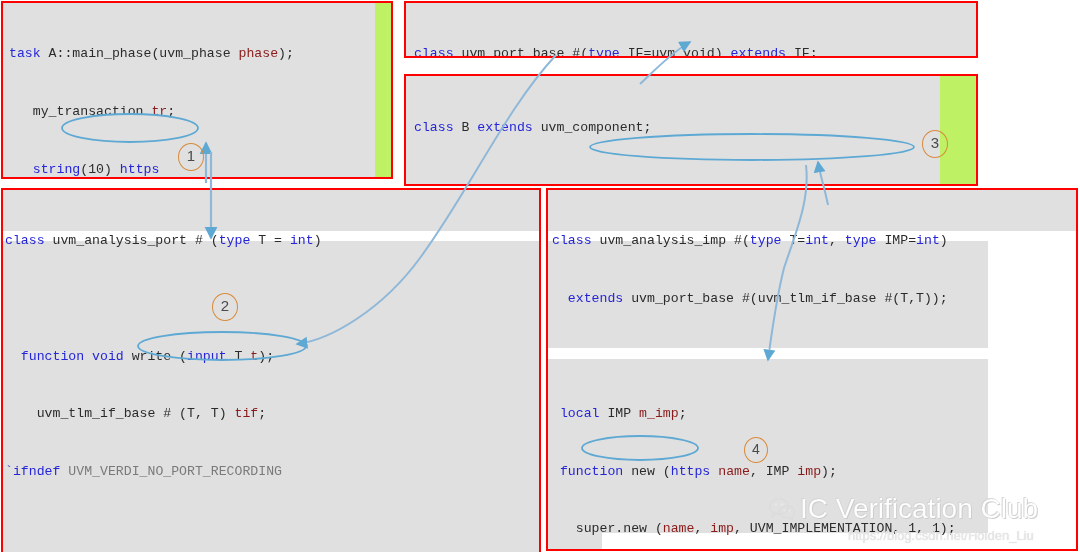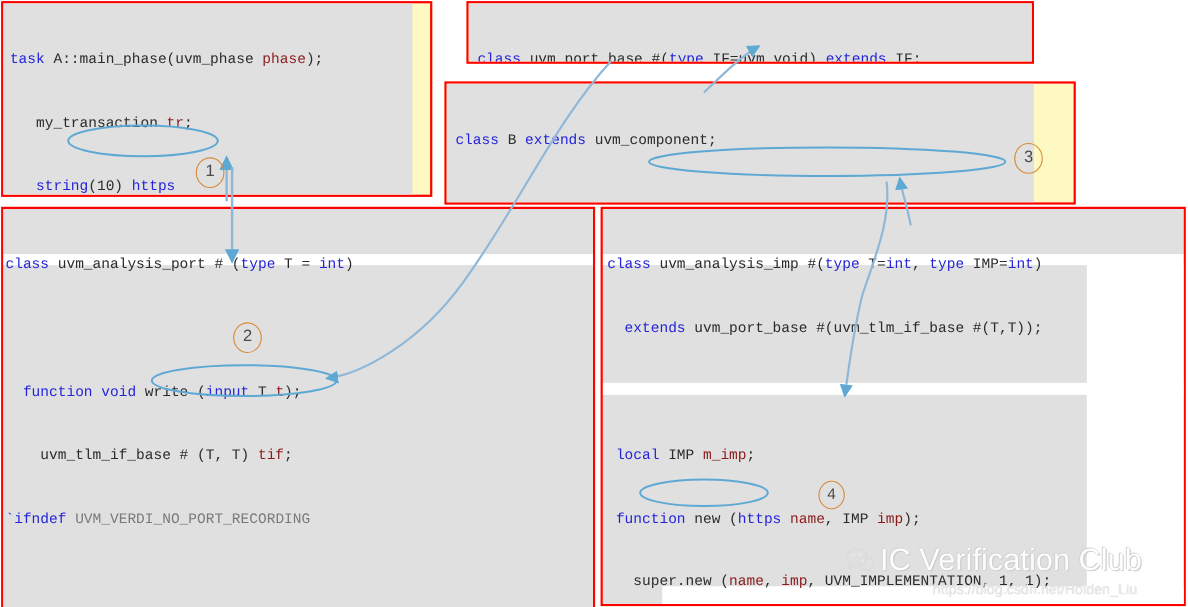--- a/index.html
+++ b/index.html
@@ -9,21 +9,21 @@
     font-family:"Liberation Mono","DejaVu Sans Mono",monospace;
     overflow:hidden;
     position:relative;
   }
   #stage{position:absolute;left:0;top:0;width:1080px;height:552px;}
 
   
   .panel{
     position:absolute;
     border:2px solid #ff0000;
-    background:#fef9c3;
+    background:#bef264;
     box-sizing:border-box;
     overflow:hidden;
   }
   .codebg{
     position:absolute;
     background:#e0e0e0;
     top:0;left:0;
   }
   .code{
     position:relative;
@@ -37,21 +37,21 @@
   .code .ln{display:block;height:19.2px;white-space:pre;}
   .kw{color:#2424d8;}
   .id{color:#8b1a1a;}
   .mac{color:#7a7a7a;}
 
   
   #panel1{left:1px;top:1px;width:392px;height:178px;}
   #panel1 .codebg{width:372px;height:100%;}
   #panel1 .code{padding:3px 0 0 6px;}
 
-  #panel2{left:404px;top:1px;width:516px;height:57px;margin-left:20px;}
+  #panel2{left:404px;top:1px;width:574px;height:57px;}
   #panel2 .codebg{width:100%;height:100%;}
   #panel2 .code{padding:3px 0 0 8px;}
 
   #panel3{left:404px;top:74px;width:574px;height:112px;}
   #panel3 .codebg{width:534px;height:100%;}
   #panel3 .code{padding:4px 0 0 8px;}
 
   #panel4{left:1px;top:188px;width:540px;height:427px;}
   #panel4 .codebg{width:100%;height:100%;}
   #panel4 .code{padding:3px 0 0 2px;}

